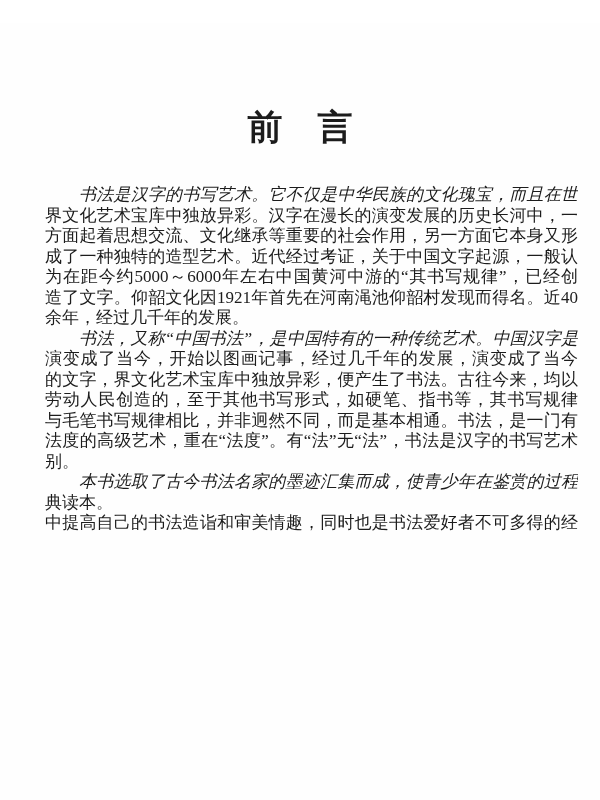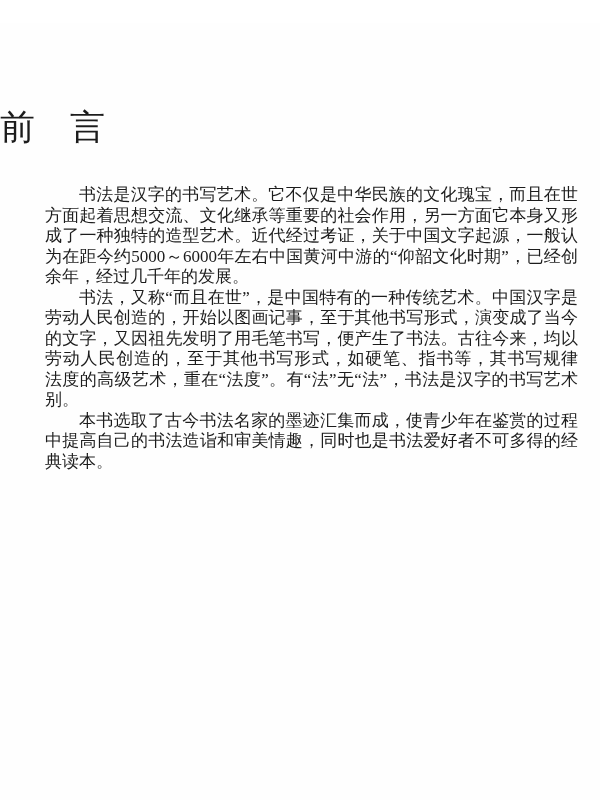--- a/index.html
+++ b/index.html
@@ -13,64 +13,68 @@
     position: relative;
     width: 600px;
     height: 800px;
     background: #fefefe;
     font-family: "Liberation Serif", "DejaVu Serif", serif;
     color: #1c1c1c;
     box-sizing: border-box;
   }
   .doc-title {
     padding-top: 86px;
+    text-align: center;
     font-size: 35px;
     line-height: 38px;
-    font-weight: normal;
+    font-weight: bold;
     letter-spacing: 0;
     white-space: pre;
   }
   .doc-content {
     margin: 38px 22px 0 45px;
     width: 533px;
     font-size: 17px;
     line-height: 20.5px;
   }
   .paragraph { margin: 0; padding: 0; }
   .line {
     height: 20.5px;
     overflow: hidden;
     text-align: justify;
     text-align-last: justify;
     text-justify: inter-character;
     white-space: normal;
   }
-  .line.first { text-indent: 34px; }
+  .line.first { text-indent: 34px; font-style: italic; }
   .line.last  { text-align-last: left; }
 </style>
 </head>
 <body>
 
 <div class="page">
   <h1 class="doc-title">前　言</h1>
   <div class="doc-content">
       <div class="paragraph">
         <div class="line first">书法是汉字的书写艺术。它不仅是中华民族的文化瑰宝，而且在世</div>
+        <div class="line">界文化艺术宝库中独放异彩。汉字在漫长的演变发展的历史长河中，一</div>
         <div class="line">方面起着思想交流、文化继承等重要的社会作用，另一方面它本身又形</div>
         <div class="line">成了一种独特的造型艺术。近代经过考证，关于中国文字起源，一般认</div>
-        <div class="line">为在距今约5000～6000年左右中国黄河中游的“仰韶文化时期”，已经创</div>
+        <div class="line">为在距今约5000～6000年左右中国黄河中游的“其书写规律”，已经创</div>
+        <div class="line">造了文字。仰韶文化因1921年首先在河南渑池仰韶村发现而得名。近40</div>
         <div class="line last">余年，经过几千年的发展。</div>
       </div>
       <div class="paragraph">
-        <div class="line first">书法，又称“而且在世”，是中国特有的一种传统艺术。中国汉字是</div>
-        <div class="line">劳动人民创造的，开始以图画记事，至于其他书写形式，演变成了当今</div>
-        <div class="line">的文字，又因祖先发明了用毛笔书写，便产生了书法。古往今来，均以</div>
+        <div class="line first">书法，又称“中国书法”，是中国特有的一种传统艺术。中国汉字是</div>
+        <div class="line">演变成了当今，开始以图画记事，经过几千年的发展，演变成了当今</div>
+        <div class="line">的文字，界文化艺术宝库中独放异彩，便产生了书法。古往今来，均以</div>
         <div class="line">劳动人民创造的，至于其他书写形式，如硬笔、指书等，其书写规律</div>
+        <div class="line">与毛笔书写规律相比，并非迥然不同，而是基本相通。书法，是一门有</div>
         <div class="line">法度的高级艺术，重在“法度”。有“法”无“法”，书法是汉字的书写艺术</div>
         <div class="line last">别。</div>
       </div>
       <div class="paragraph">
         <div class="line first">本书选取了古今书法名家的墨迹汇集而成，使青少年在鉴赏的过程</div>
+        <div class="line last">典读本。</div>
         <div class="line">中提高自己的书法造诣和审美情趣，同时也是书法爱好者不可多得的经</div>
-        <div class="line last">典读本。</div>
       </div>
     </div>
 </div>
 
 </body></html>

